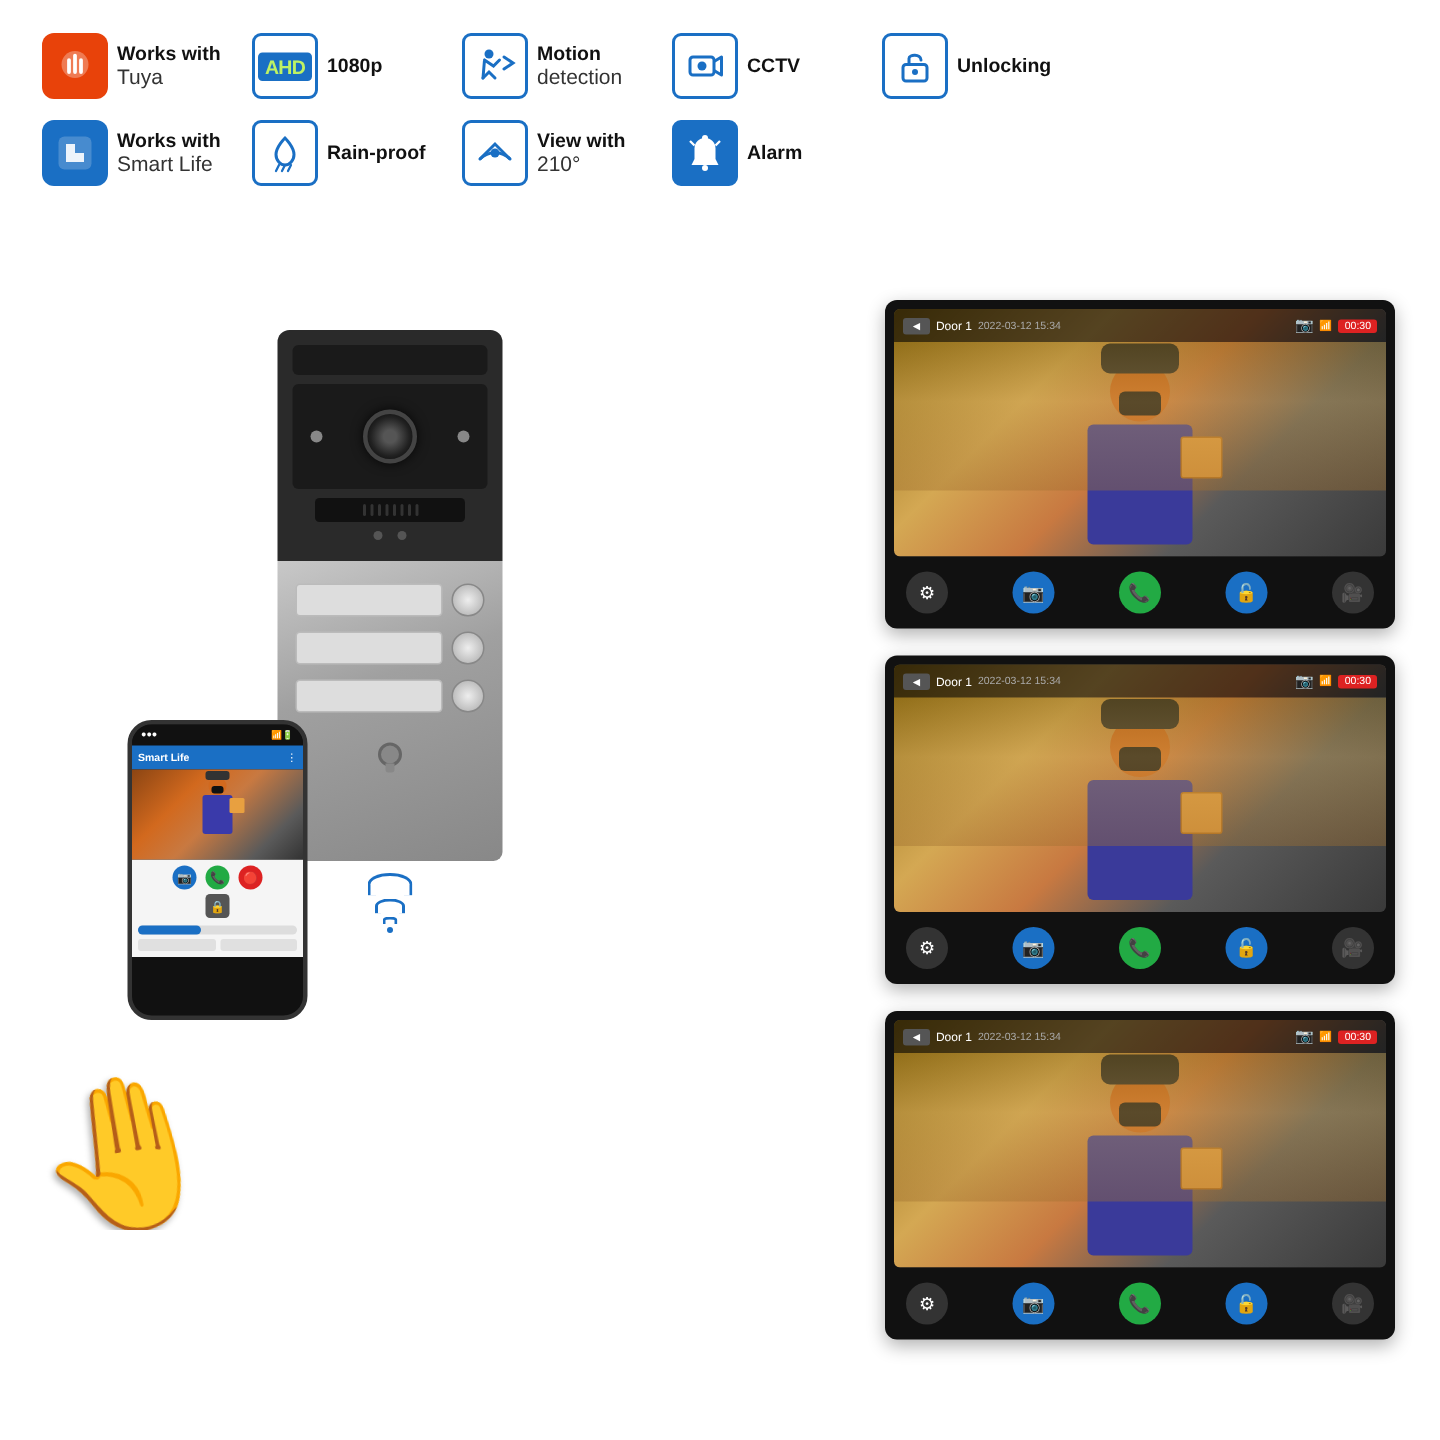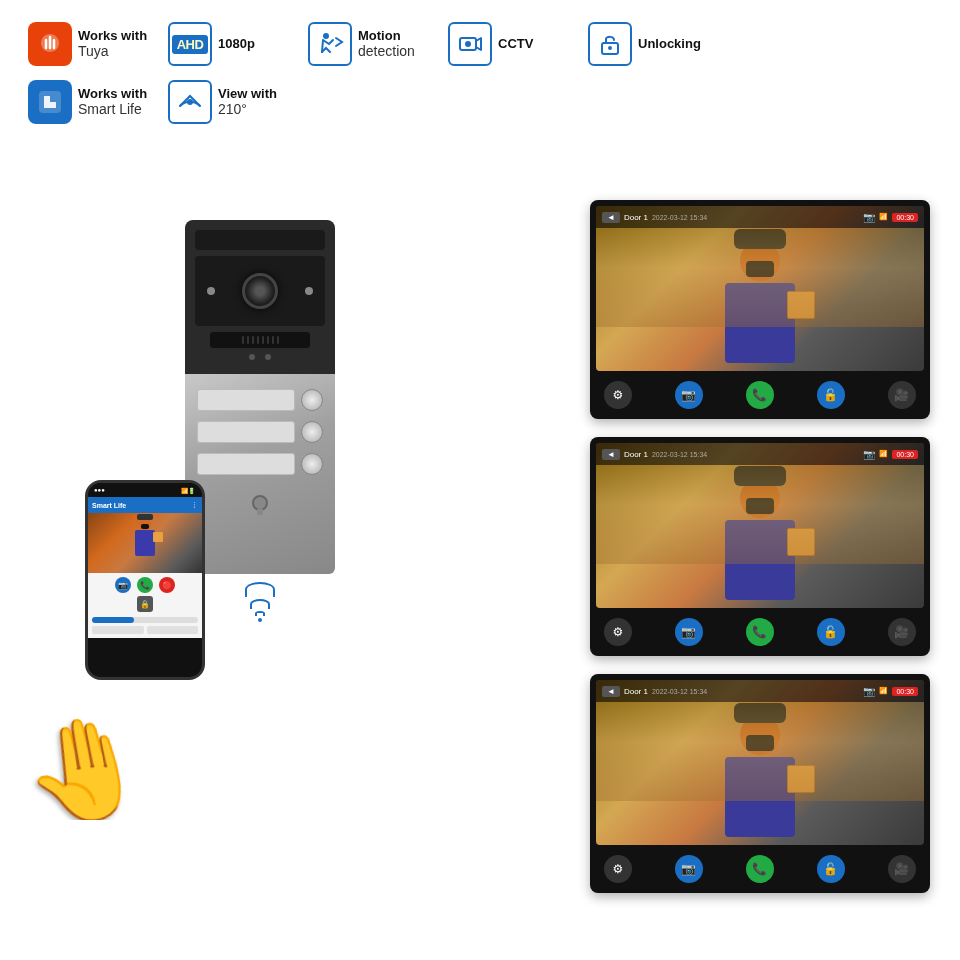--- a/index.html
+++ b/index.html
@@ -209,21 +209,21 @@
       justify-content: center;
       font-size: 12px;
     }
     .ctrl-btn.blue { background: #1a6fc4; color: white; }
     .ctrl-btn.green { background: #22aa44; color: white; }
     .ctrl-btn.dark { background: #333; color: white; }
 
     
     .ahd-badge {
       background: #1a6fc4;
-      color: #fef9c3;
+      color: #bef264;
       font-weight: 900;
       font-size: 13px;
       padding: 2px 5px;
       border-radius: 3px;
       letter-spacing: -0.5px;
     }
     .tf-badge {
       background: #1a6fc4;
       color: white;
       font-weight: 900;
@@ -308,36 +308,58 @@
           <path d="M8 14 L8 8 L14 8 L14 14 L20 14 L20 20 L8 20 Z" fill="white" opacity="0.9"></path>
         </svg>
       </div>
       <div class="feature-text">
         <span>Works with</span>
         <span class="sub">Smart Life</span>
       </div>
     </div>
 
 
+    <div class="feature-item">
+      <div class="feature-icon-box">
+        <svg width="28" height="28" viewBox="0 0 28 28" fill="none">
+          <path d="M14 4 L14 4 C14 4 8 10 8 15 C8 19 11 22 14 22 C17 22 20 19 20 15 C20 10 14 4 14 4Z" fill="none" stroke="#1a6fc4" stroke-width="2"></path>
+          <path d="M10 22 L8 26 M14 22 L12 26 M18 22 L16 26" stroke="#1a6fc4" stroke-width="1.5" stroke-linecap="round"></path>
+        </svg>
+      </div>
+      <div class="feature-text">Rain-proof</div>
+    </div>
 
     <div class="feature-item">
       <div class="feature-icon-box">
         <svg width="28" height="28" viewBox="0 0 28 28" fill="none">
           <path d="M4 18 L14 8 L24 18" stroke="#1a6fc4" stroke-width="2" stroke-linecap="round"></path>
           <path d="M4 18 A14 14 0 0 1 24 18" stroke="#1a6fc4" stroke-width="2" fill="none"></path>
           <circle cx="14" cy="14" r="3" fill="#1a6fc4"></circle>
         </svg>
       </div>
       <div class="feature-text">
         <span>View with</span>
         <span class="sub">210°</span>
       </div>
     </div>
 
 
+    <div class="feature-item">
+      <div class="feature-icon-box blue-bg">
+        <svg width="28" height="28" viewBox="0 0 28 28" fill="none">
+          <path d="M14 4 C10 4 7 7 7 11 L7 18 L21 18 L21 11 C21 7 18 4 14 4Z" fill="white"></path>
+          <path d="M7 18 L21 18 L23 22 L5 22 Z" fill="white"></path>
+          <circle cx="14" cy="24" r="2" fill="white"></circle>
+          <circle cx="14" cy="4" r="2" fill="white"></circle>
+          <line x1="4" y1="6" x2="7" y2="9" stroke="white" stroke-width="1.5"></line>
+          <line x1="24" y1="6" x2="21" y2="9" stroke="white" stroke-width="1.5"></line>
+        </svg>
+      </div>
+      <div class="feature-text">Alarm</div>
+    </div>
   </div>
 </div>
 
 <div class="main-area">
 
   <div class="doorbell-unit" style="position:absolute; left:170px; top:20px;">
 
     <div style="width:150px; background:#2a2a2a; border-radius:8px 8px 0 0; margin:0 auto; padding:10px; display:flex; flex-direction:column; align-items:center; gap:6px;">
       <div style="width:130px; height:20px; background:#1a1a1a; border-radius:4px;"></div>
       <div style="width:130px; height:70px; background:#1a1a1a; border-radius:4px; display:flex; align-items:center; justify-content:center; position:relative;">

